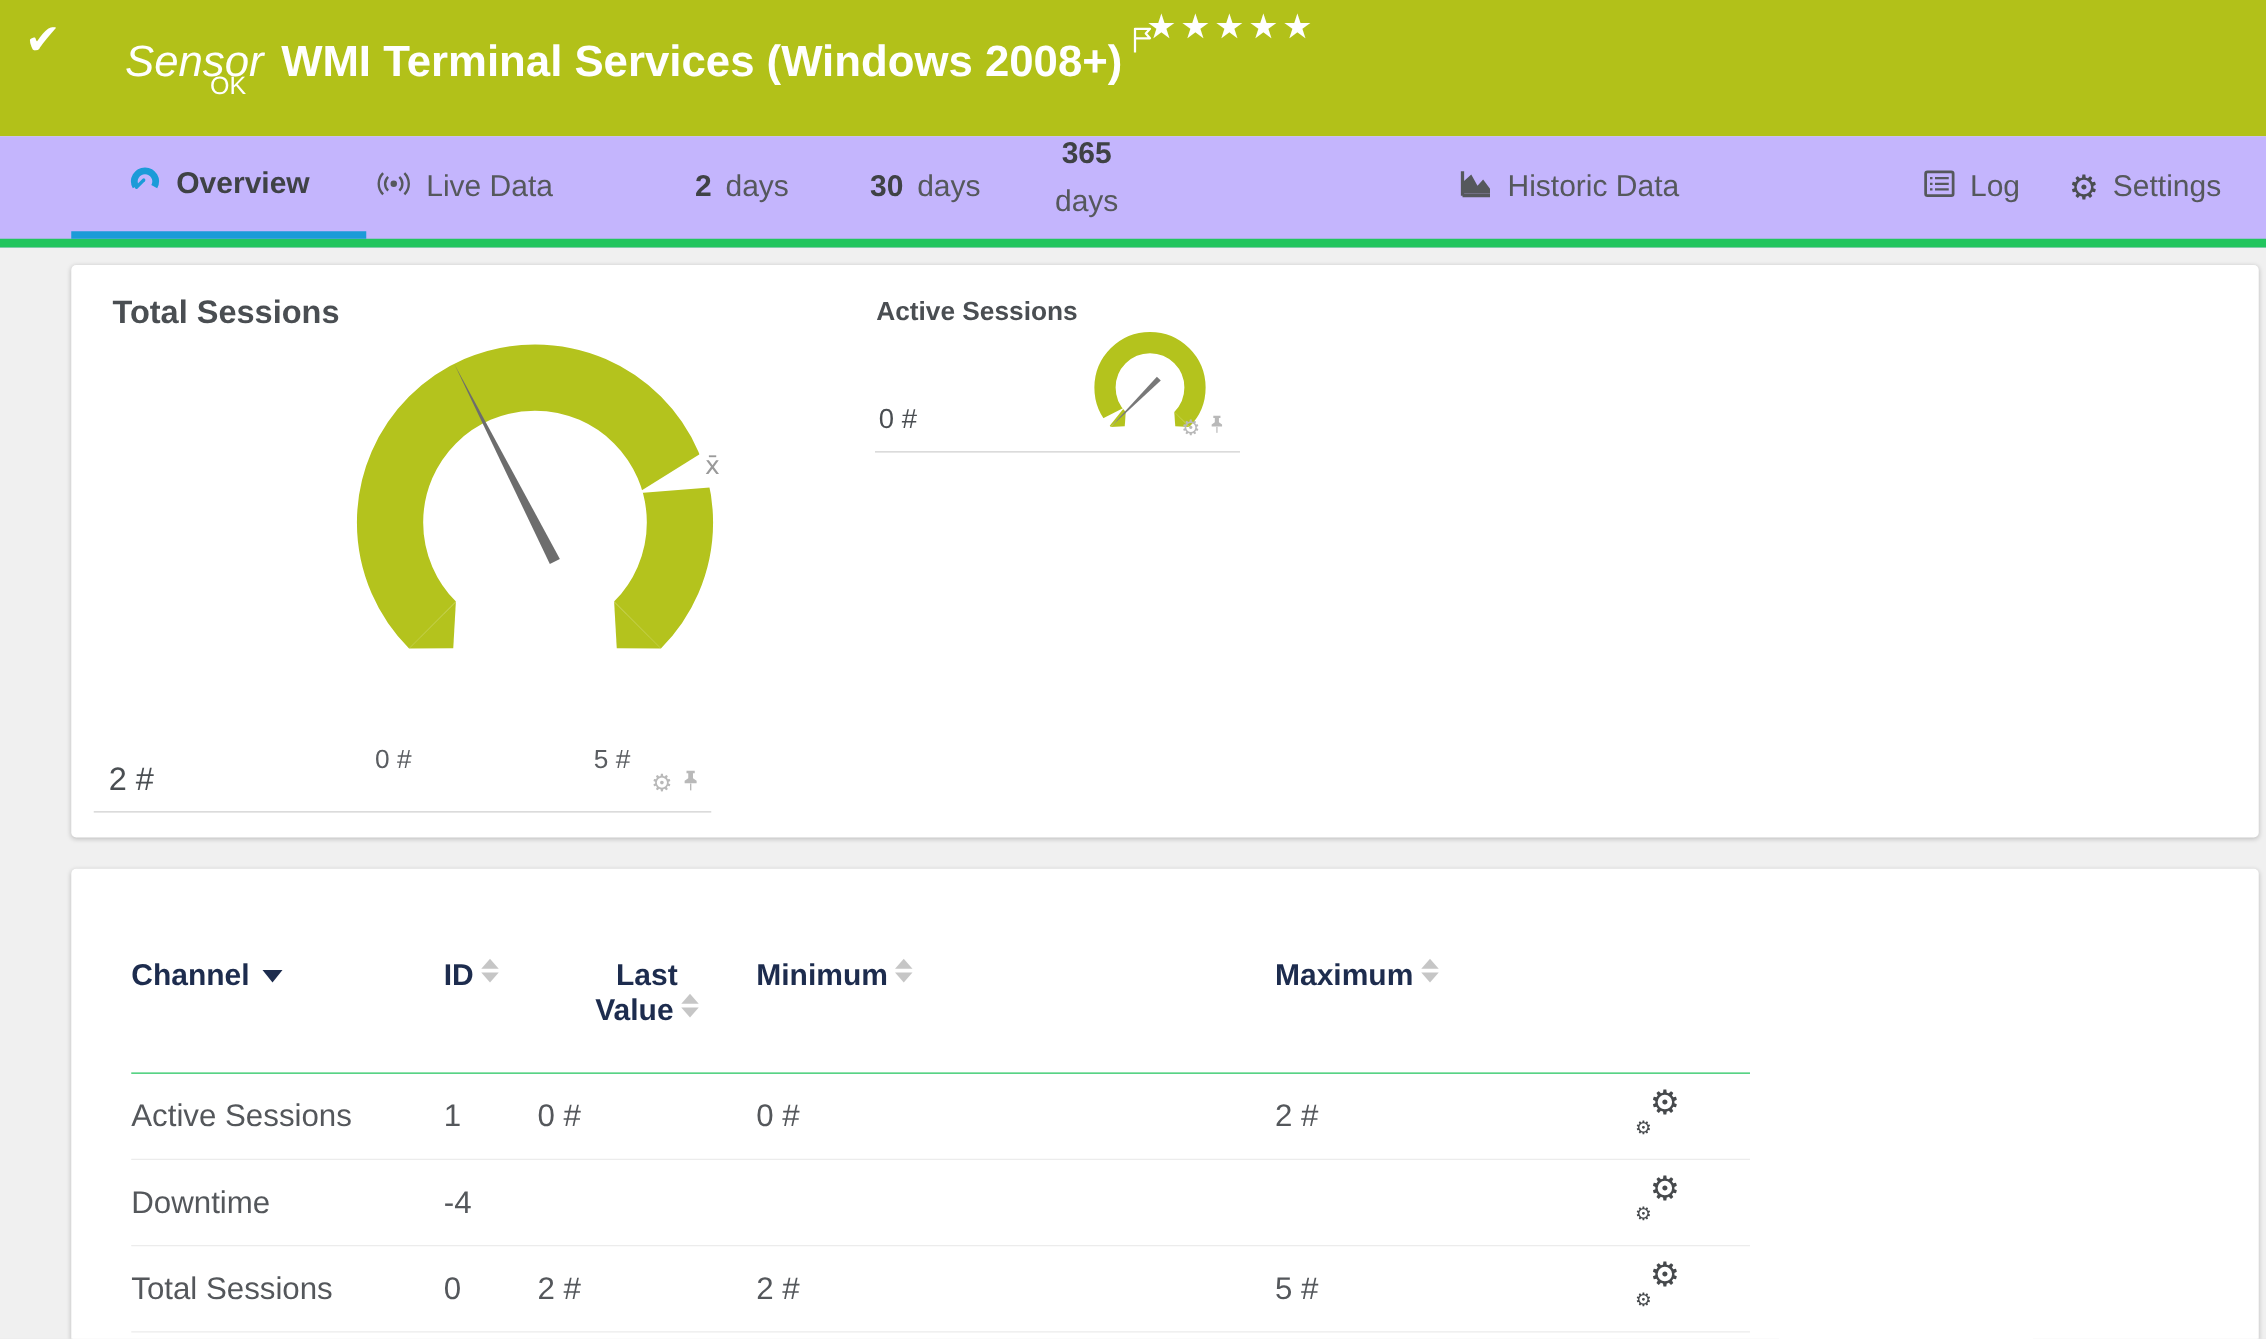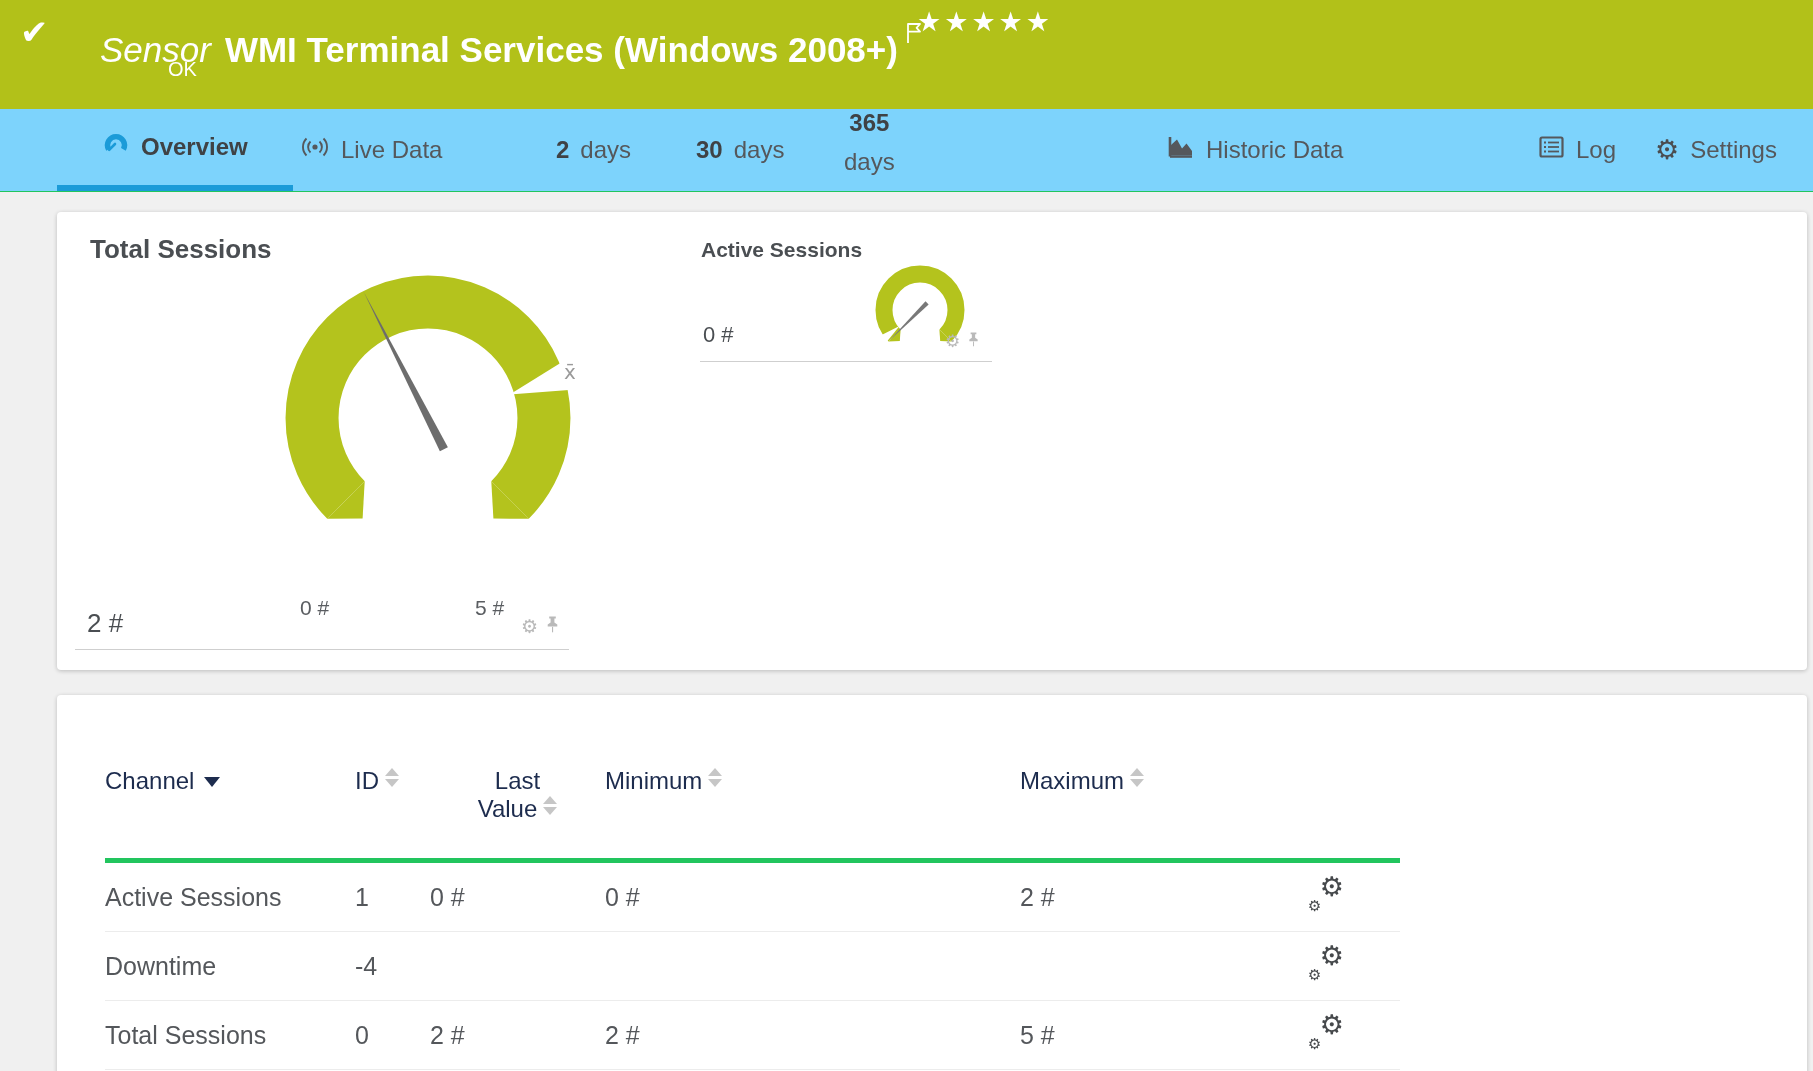--- a/index.html
+++ b/index.html
@@ -10,21 +10,21 @@
   .hdr{position:absolute;left:0;top:0;width:1813px;height:109px;background:#b2c119;color:#fff;}
   .hdr .check{position:absolute;left:20px;top:12px;font-size:34px;font-weight:bold;}
   .hdr .titlerow{position:absolute;left:100px;top:12px;white-space:nowrap;font-size:35px;}
   .hdr .kind{font-style:italic;font-weight:400;margin-right:14px;}
   .hdr .title{font-weight:bold;}
   .hdr .flag{display:inline-block;margin-left:8px;vertical-align:18px;}
   .hdr .stars{position:absolute;left:917px;top:6px;font-size:27px;letter-spacing:3px;}
   .hdr .ok{position:absolute;left:168px;top:58px;font-size:20px;}
 
   
-  .tabbar{position:absolute;left:0;top:109px;width:1813px;height:82px;background:#7dd3fc;border-bottom:1px solid #22c55e;}
+  .tabbar{position:absolute;left:0;top:109px;width:1813px;height:82px;background:#c4b5fd;border-bottom:7px solid #22c55e;}
   .tab{position:absolute;top:0;height:82px;display:flex;align-items:center;gap:11px;
        font-size:24px;color:#55585c;cursor:pointer;box-sizing:border-box;}
   .tab .num{font-weight:bold;color:#3f4245;}
   .tab.active{border-bottom:6px solid #1b9bd8;padding-left:45px;padding-right:45px;font-weight:bold;color:#3f4245;}
   .tab svg{flex:0 0 auto;}
   .gearglyph{font-size:27px;line-height:1;color:#4a4d50;}
 
   
   .panel{position:absolute;left:57px;width:1750px;background:#fff;border-radius:4px;
          box-shadow:0 1px 4px rgba(0,0,0,.22);}
@@ -48,22 +48,22 @@
 
   .corner-icons{position:absolute;display:flex;gap:7px;align-items:center;color:#b9b9b9;}
   .ci-total{left:464px;top:404px;}
   .ci-active{left:888px;top:120px;}
   .corner-icons .gear{font-size:19px;line-height:1;}
 
   
   .chtable{margin:72px 0 0 48px;width:1295px;color:#54575b;}
   .trow{display:grid;grid-template-columns:250px 75px 175px 415px 290px 50px;
         align-items:center;height:68px;border-bottom:1px solid #ececec;font-size:25px;}
-  .thead{height:91px;align-items:start;border-bottom:5px solid #22c55e;
-         color:#1d2c4e;font-weight:normal;font-size:24px;}
+  .thead{height:91px;align-items:start;border-bottom:1px solid #22c55e;
+         color:#1d2c4e;font-weight:bold;font-size:24px;}
   .c-right{}
   .c-center{text-align:center;}
   .cell-id{padding-right:55px;}
   .cell-max{padding-right:55px;}
   .h-id,.h-min,.h-max{white-space:nowrap;}
   .sort{display:inline-block;vertical-align:2px;margin-left:6px;}
   .sort i{display:block;width:0;height:0;border-left:7px solid transparent;border-right:7px solid transparent;}
   .sort .up{border-bottom:8px solid #c6c6c6;margin-bottom:3px;}
   .sort .dn{border-top:8px solid #c6c6c6;}
   .caret-dn{display:inline-block;width:0;height:0;border-left:8px solid transparent;

